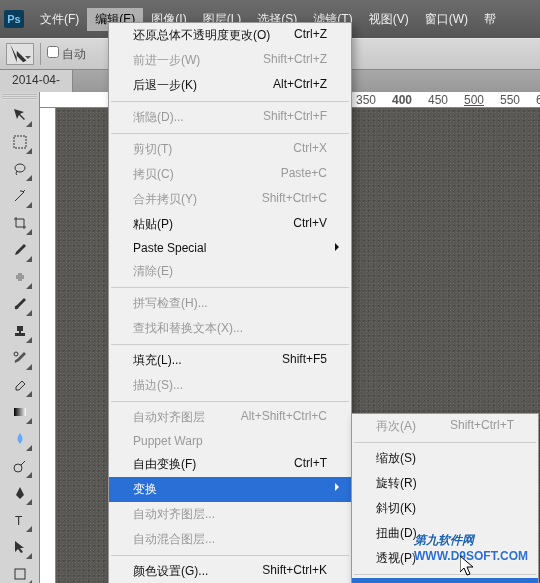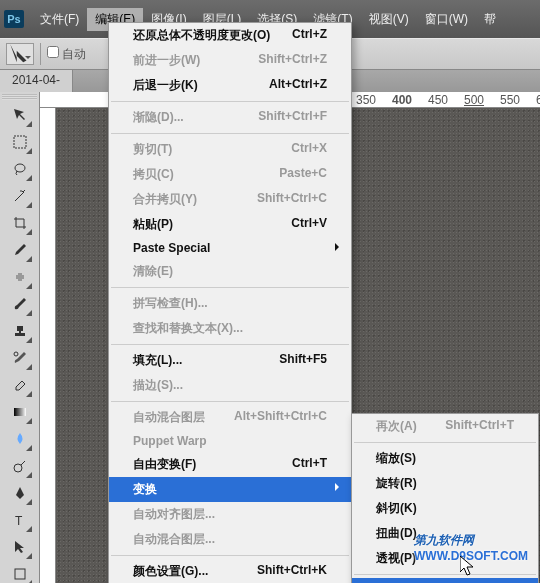--- a/index.html
+++ b/index.html
@@ -32,21 +32,21 @@
 .canvas-area { position: absolute; left: 40px; top: 0; right: 0; height: 507px; background: #b8b8b8; }
 .ruler-h { position: absolute; top: 0; left: 0; right: 0; height: 16px; background: #fff; border-bottom: 1px solid #888; font-size: 9px; color: #555; }
 .ruler-h span { position: absolute; top: 1px; }
 .ruler-v { position: absolute; top: 16px; left: 0; width: 16px; bottom: 0; background: #fff; border-right: 1px solid #888; }
 .doc-bg { position: absolute; left: 16px; top: 16px; width: 484px; height: 491px; background: #4a4a4a; }
 .noise { background: #5a5855; background-image: radial-gradient(#6a6865 1px, transparent 1px), radial-gradient(#4a4845 1px, transparent 1px); background-size: 3px 3px, 5px 5px; }
 
 .dropdown { position: absolute; background: #f0f0f0; border: 1px solid #999; box-shadow: 3px 3px 8px rgba(0,0,0,.3); }
 .dropdown.main { left: 108px; top: 22px; width: 244px; }
 .dropdown.sub { left: 351px; top: 413px; width: 188px; }
-.dd-item { display: flex; justify-content: space-between; padding: 4px 24px 4px 24px; color: #111; position: relative; font-weight: bold; }
+.dd-item { display: flex; justify-content: space-between; padding: 4px 24px 4px 24px; color: #111; position: relative; }
 .dd-item.disabled { color: #999; }
 .dd-item.hover { background: #2a6fd6; color: #fff; }
 .dd-item .arrow { position: absolute; right: 8px; top: 6px; border: 4px solid transparent; border-left-color: currentColor; }
 .dd-sep { height: 1px; background: #ccc; margin: 3px 2px; }
 .kbd { color: inherit; }
 
 .watermark { position: absolute; right: 12px; bottom: 20px; color: #1b5fb3; font-weight: bold; font-style: italic; font-size: 16px; text-shadow: 0 0 3px #fff; }
 .watermark small { display: block; font-size: 12px; color: #2a6fd6; font-style: normal; }
 
 .cursor-arrow { position: absolute; left: 460px; top: 556px; pointer-events: none; }
@@ -302,21 +302,21 @@
     <div class="dd-sep"></div>
     <div class="dd-item">
       <span>填充(L)...</span>
       <span class="kbd">Shift+F5</span>
     </div>
     <div class="dd-item disabled">
       <span>描边(S)...</span>
     </div>
     <div class="dd-sep"></div>
     <div class="dd-item disabled">
-      <span>自动混合图层</span>
+      <span>自动对齐图层</span>
       <span class="kbd">Alt+Shift+Ctrl+C</span>
     </div>
     <div class="dd-item disabled">
       <span>Puppet Warp</span>
     </div>
     <div class="dd-item">
       <span>自由变换(F)</span>
       <span class="kbd">Ctrl+T</span>
     </div>
     <div class="dd-item hover">

